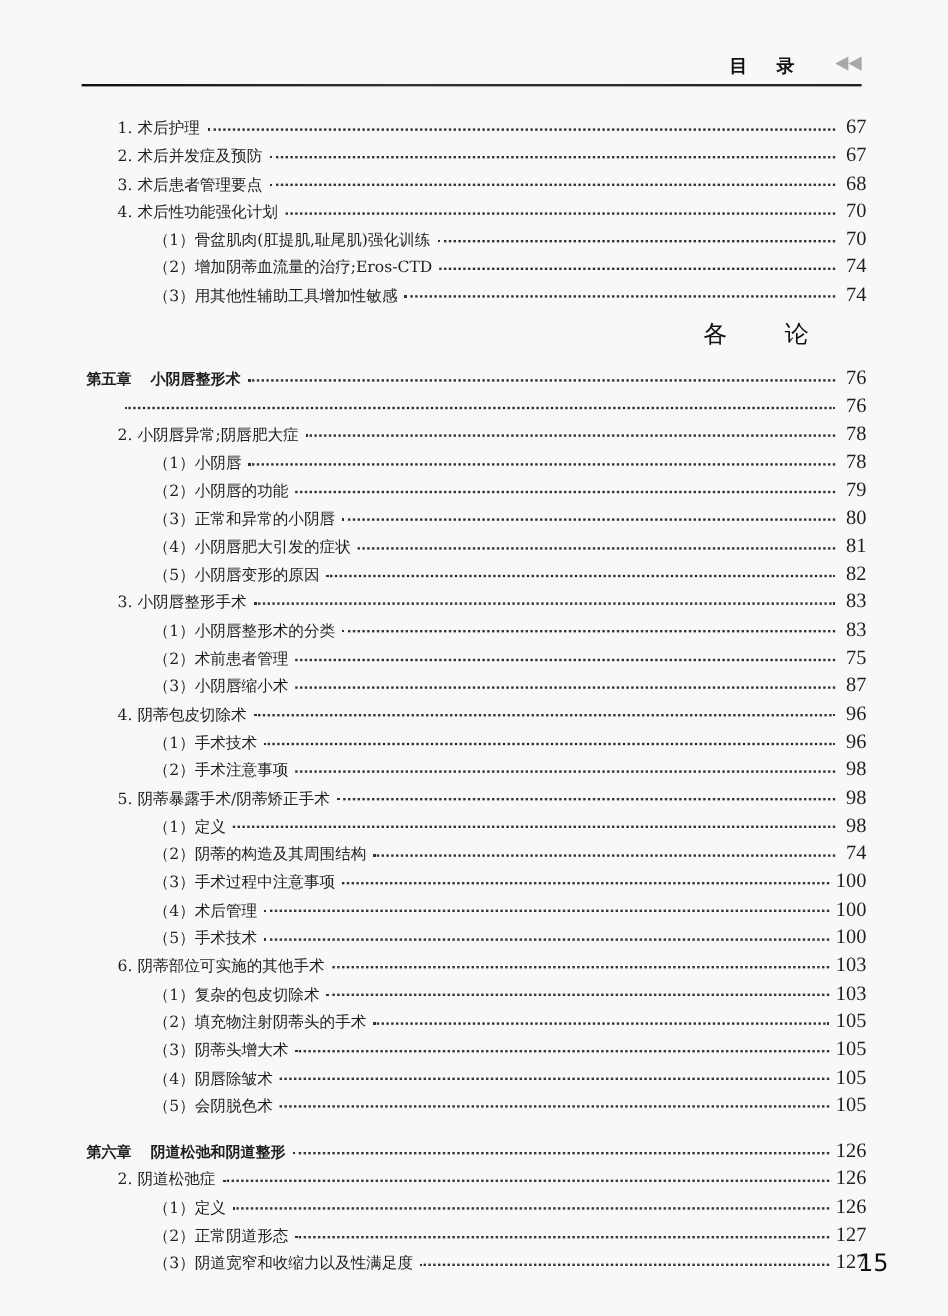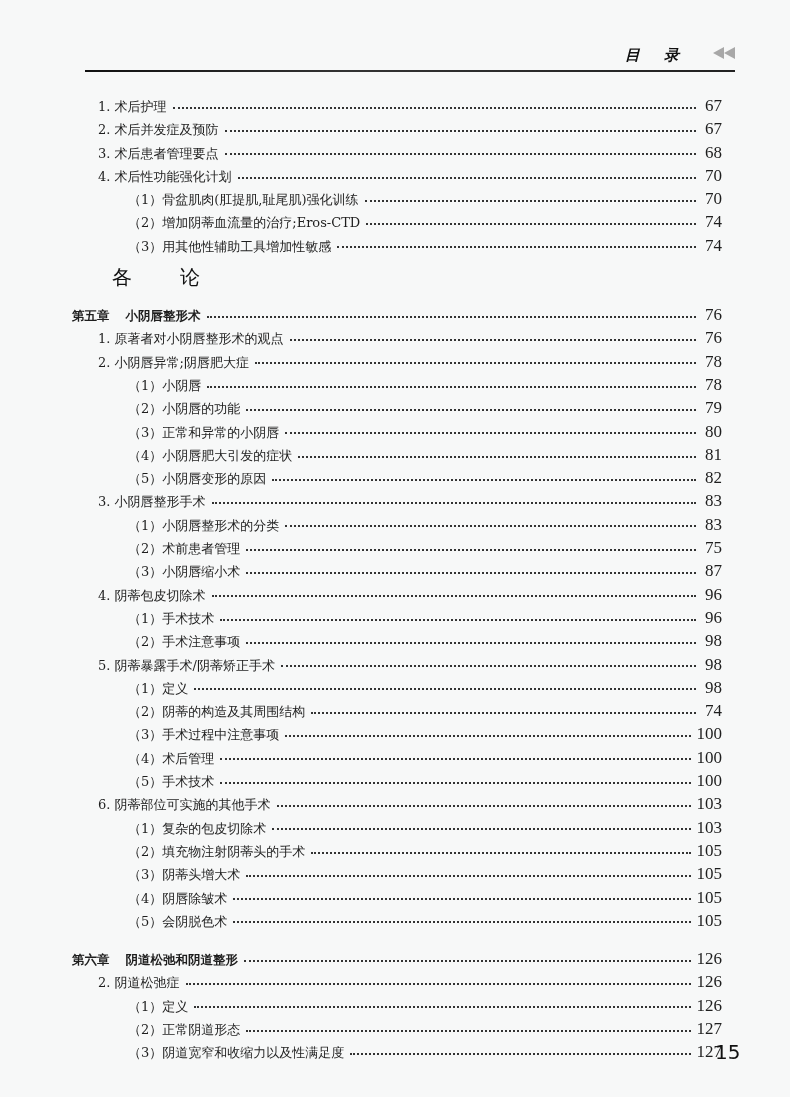--- a/index.html
+++ b/index.html
@@ -4,21 +4,21 @@
 <style>
   html, body { margin: 0; padding: 0; }
   body {
     width: 790px; height: 1097px; overflow: hidden;
     background: #f7f8f8;
     font-family: "DejaVu Serif", "Liberation Serif", serif;
     color: #1e1e1e;
     position: relative;
   }
   .header {
-    position: absolute; left: 85px; top: 40px; width: 650px; height: 32px; font-style: italic;
+    position: absolute; left: 68px; top: 40px; width: 650px; height: 32px;
   }
   .header-rule {
     position: absolute; left: 0; right: 0; bottom: 0; height: 2px;
     background: linear-gradient(to right, #111 0%, #333 40%, #222 100%);
   }
   .header-title {
     position: absolute; right: 32px; top: 6px;
     font-family: "DejaVu Sans", sans-serif; font-weight: bold; font-size: 15px;
     letter-spacing: 24px; color: #111;
   }
@@ -47,22 +47,22 @@
     min-width: 20px; text-align: right; font-family: "Liberation Serif", serif; font-size: 17px;
   }
   .lvl1 { padding-left: 26px; }
   .lvl2 { padding-left: 56px; }
   .chapter .label {
     font-family: "DejaVu Sans", sans-serif; font-weight: bold; font-size: 12.5px;
   }
   .chapter .label .num { margin-right: 16px; }
   .chapter { margin-top: 2px; }
   .section-title {
-    height: 44px; line-height: 44px; text-align: left;
-    font-family: Liberation Mono, monospace; font-size: 20px; color: #111;
+    height: 44px; line-height: 44px; text-align: right;
+    font-family: Liberation Serif, serif; font-size: 20px; color: #111;
     letter-spacing: 48px; padding-left: 40px;
   }
   .gap { height: 13px; }
   .page-number {
     position: absolute; left: 715px; top: 1040px;
     font-family: "DejaVu Sans", sans-serif; font-size: 20px; color: #111;
   }
 </style>
 </head>
 <body>
@@ -118,21 +118,20 @@
 
   <div class="section-title">各论</div>
 
   <div>
     <div class="row chapter">
       <span class="label"><span class="num">第五章</span><span>小阴唇整形术</span></span>
       <span class="dots"></span>
       <span class="page">76</span>
     </div>
     <div class="row lvl1">
-        <span class="label">1. 原著者对小阴唇整形术的观点</span>
         <span class="dots"></span>
         <span class="page">76</span>
       </div>
     <div class="row lvl1">
         <span class="label">2. 小阴唇异常;阴唇肥大症</span>
         <span class="dots"></span>
         <span class="page">78</span>
       </div>
     <div class="row lvl2">
         <span class="label">（1）小阴唇</span>

